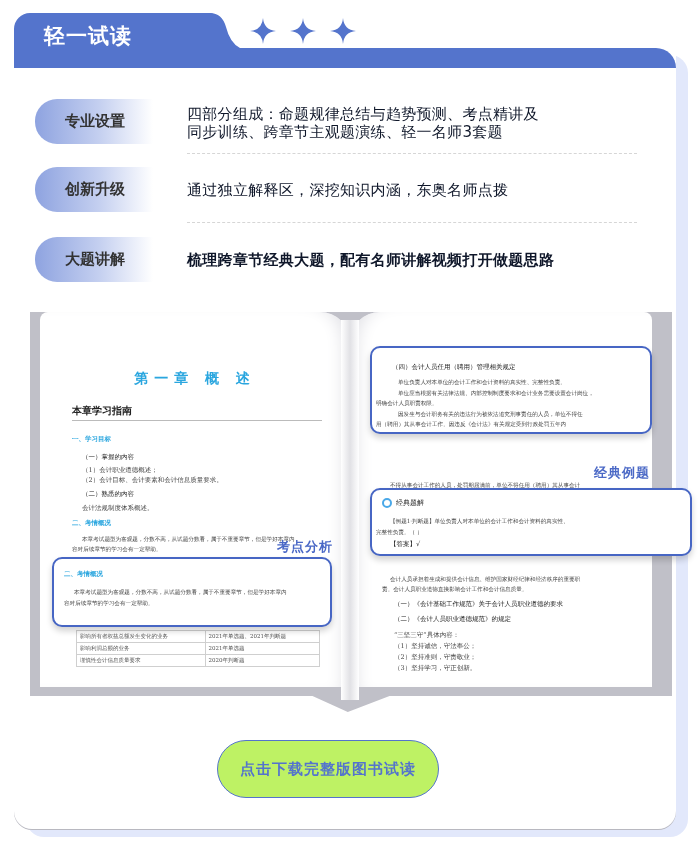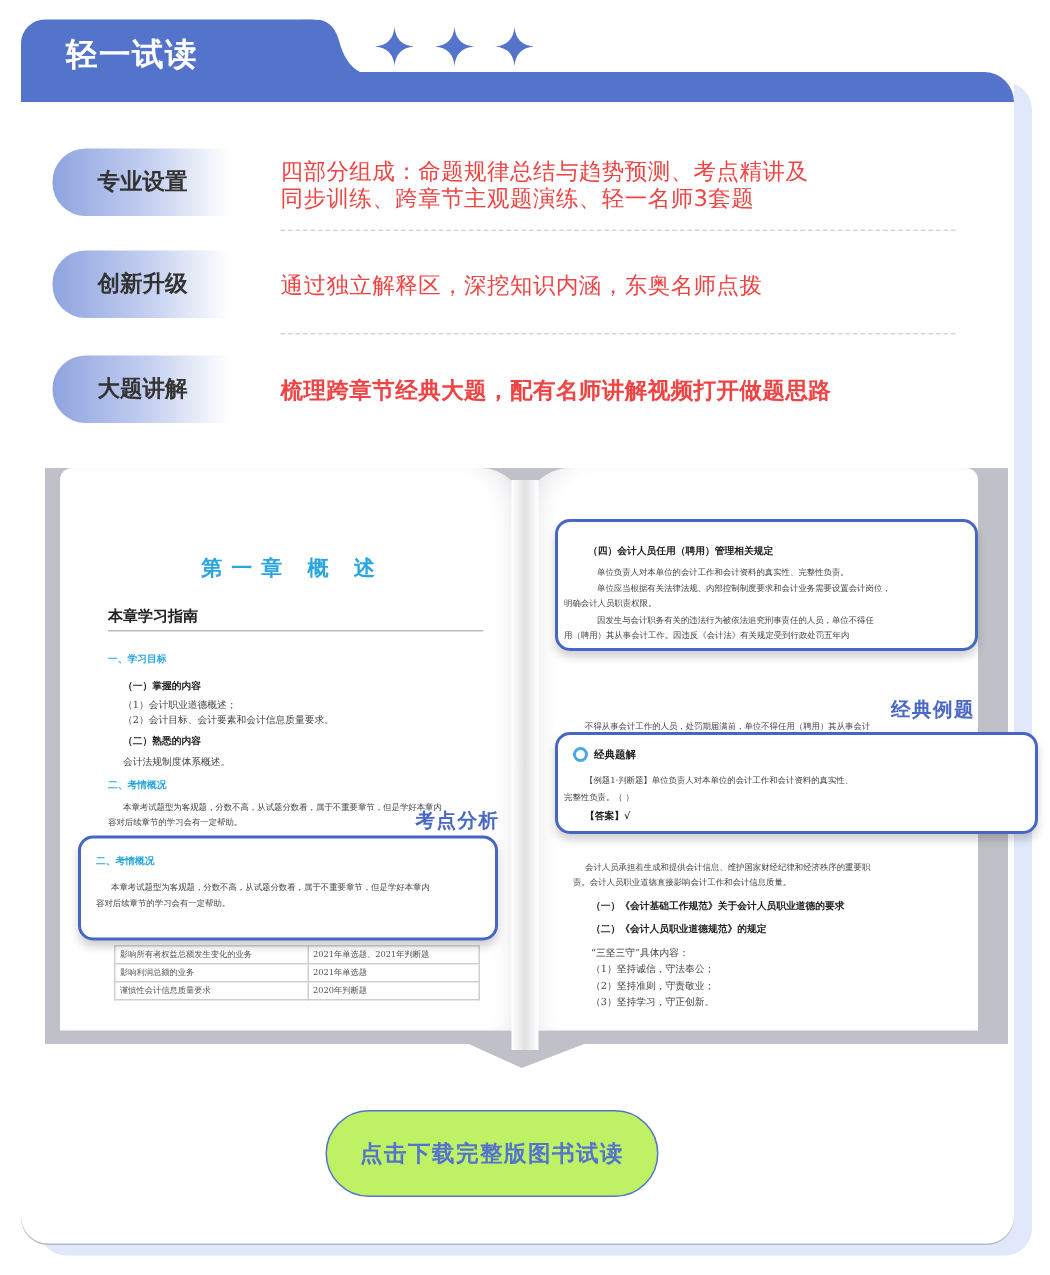--- a/index.html
+++ b/index.html
@@ -43,21 +43,21 @@
     position: absolute; left: 35px; width: 600px; height: 45px;
   }
   .pill {
     position: absolute; left: 0; top: 0; width: 118px; height: 45px;
     border-radius: 22px 0 0 22px;
     background: linear-gradient(90deg, #8ea3e0 0%, #c5d0f0 55%, #ffffff 100%);
     display: flex; align-items: center; padding-left: 30px;
     font-size: 15px; font-weight: bold; color: #333;
   }
   .feat-text {
-    position: absolute; left: 152px; font-size: 15px; color: #ef4444; line-height: 18px;
+    position: absolute; left: 152px; font-size: 15px; color: #0f172a; line-height: 18px;
     letter-spacing: 0.3px;
   }
   .feat-line {
     position: absolute; left: 152px; width: 450px; border-bottom: 1px dashed #d6d6d6;
   }
 
   
   .book { position: absolute; left: 30px; top: 300px; width: 642px; height: 420px; }
   .book-base {
     position: absolute; left: 0; top: 12px; width: 642px; height: 400px; background: #c0c0c8;
@@ -79,21 +79,21 @@
   }
 
   .chapter-title {
     position: absolute; left: 0; width: 100%; top: 58px; text-align: center;
     font-family: "DejaVu Serif", serif; color: #2aa6df; font-size: 14px; font-weight: bold; letter-spacing: 6px;
   }
   .guide-title { position: absolute; left: 32px; top: 92px; font-size: 10px; font-weight: bold; color: #222; }
   .guide-rule { position: absolute; left: 32px; top: 108px; width: 250px; border-bottom: 1.5px solid #bbb; }
   .pg-txt { position: absolute; font-size: 6.5px; color: #444; line-height: 10px; white-space: nowrap; font-family: "DejaVu Serif", serif; }
   .pg-head { color: #2aa6df; font-weight: bold; }
-  .pg-bold { font-weight: bold; color: #222; }
+  .pg-bold { font-weight: normal; color: #222; }
 
   .callout {
     position: absolute; border: 2px solid #4766c4; border-radius: 10px; background: #fff;
     box-shadow: 0 4px 6px rgba(0,0,0,0.18);
   }
   .tag {
     position: absolute; color: #4a68c6; font-size: 13px; font-weight: bold; letter-spacing: 1px;
   }
 
   .lt-table { position: absolute; left: 36px; top: 336px; width: 244px; border-collapse: collapse; font-size: 5.5px; color: #555; font-family: "DejaVu Serif", serif; }

